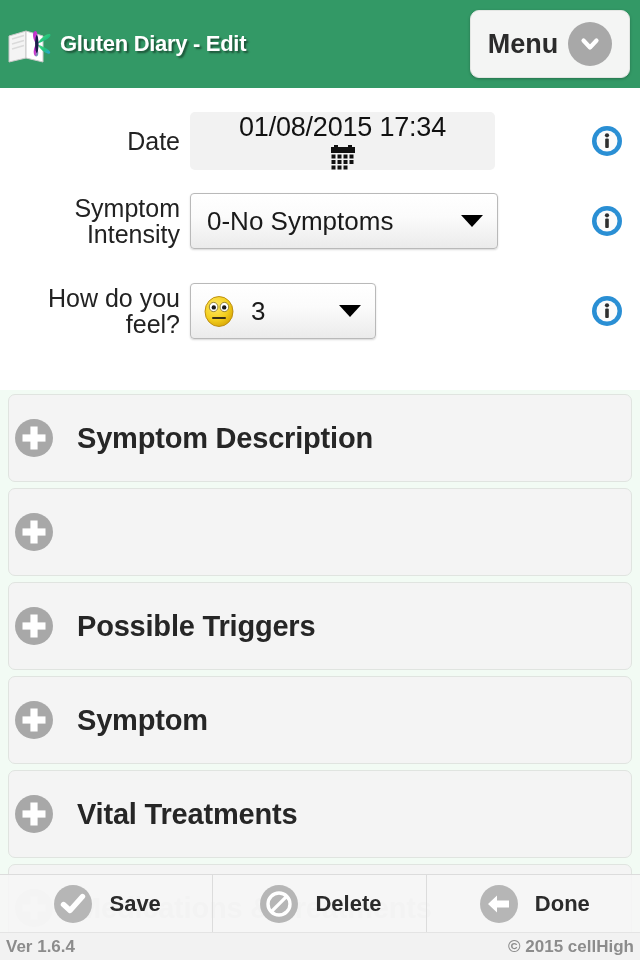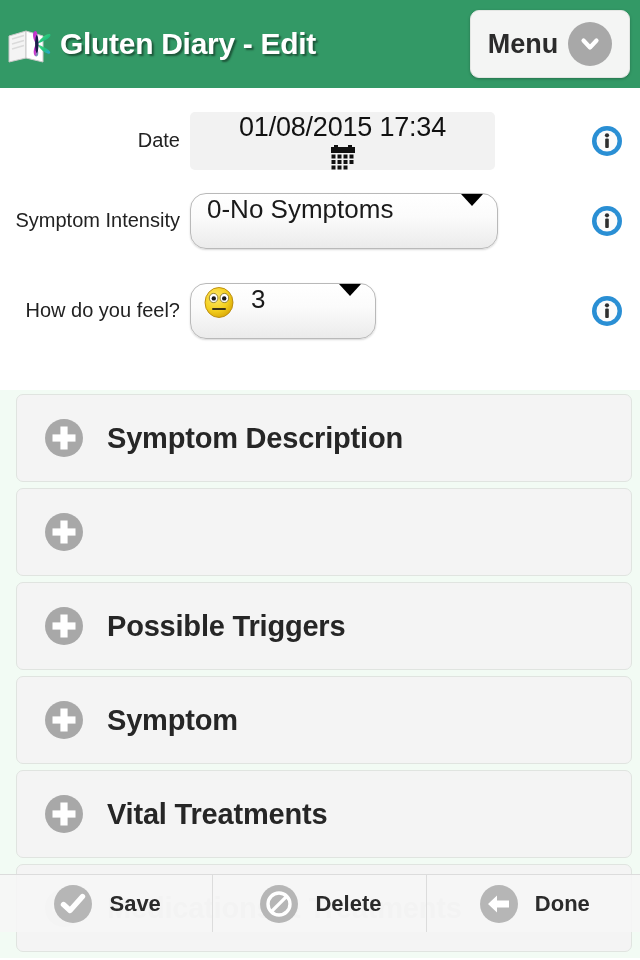--- a/index.html
+++ b/index.html
@@ -43,21 +43,21 @@
     height: 52px;
     position: relative;
     flex: 0 0 auto;
     margin-right: 2px;
   }
   .logo svg { display: block; }
 
   .app-title {
     flex: 1 1 auto;
     color: #ffffff;
-    font-size: 30px;
+    font-size: 22px;
     font-weight: bold;
     letter-spacing: -0.3px;
     text-shadow: 2px 2px 2px rgba(0,0,0,0.45);
     white-space: nowrap;
     margin-left: -4px;
   }
 
   .menu-button {
     flex: 0 0 auto;
     width: 160px;
@@ -102,21 +102,21 @@
     padding: 0 14px 0 0;
     box-sizing: border-box;
     width: 640px;
   }
   .field-label {
     width: 190px;
     flex: 0 0 190px;
     text-align: right;
     padding-right: 10px;
     box-sizing: border-box;
-    font-size: 20px;
+    font-size: 25px;
     color: #222222;
     line-height: 1.06;
   }
   .field-control {
     flex: 1 1 auto;
     display: flex;
     align-items: center;
   }
   .info-icon {
     flex: 0 0 auto;
@@ -148,25 +148,25 @@
   .cal-icon { flex: 0 0 auto; width: 28px; height: 28px; }
   .cal-icon svg { display: block; }
 
   
   .row-intensity { height: 78px; margin-top: 4px; }
   .row-feel { height: 78px; margin-top: 12px; }
 
   .select-box {
     height: 56px;
     border: 1px solid #b9b9b9;
-    border-radius: 16px;
+    border-radius: 4px;
     background: linear-gradient(to bottom, #ffffff 0%, #fbfbfb 42%, #ebebeb 100%);
     box-shadow: 0 1px 2px rgba(0,0,0,0.16);
     display: flex;
-    align-items: flex-start;
+    align-items: center;
     padding: 0 14px 0 16px;
     box-sizing: border-box;
   }
   .select-intensity { width: 308px; }
   .select-feel { width: 186px; padding-left: 10px; }
 
   .select-text {
     font-size: 26px;
     color: #1a1a1a;
     white-space: nowrap;
@@ -187,28 +187,28 @@
 
   
   .sections {
     position: absolute;
     top: 390px; left: 0;
     width: 640px;
     background: #f2fbf4;
     padding: 4px 0 0 0;
   }
   .section-row {
-    margin: 0 8px 6px 16px;
+    margin: 0 8px 6px 8px;
     height: 88px;
     background: #f4f4f4;
     border: 1px solid #e0e4e0;
     border-radius: 7px;
     display: flex;
     align-items: center;
-    padding-left: 26px;
+    padding-left: 4px;
     box-sizing: border-box;
   }
   .plus-circle {
     width: 42px; height: 42px;
     flex: 0 0 auto;
     margin-right: 22px;
   }
   .plus-circle svg { display: block; }
   .section-label {
     font-size: 29px;
@@ -510,14 +510,18 @@
         <svg width="44" height="44" viewBox="0 0 44 44">
           <circle cx="22" cy="22" r="19" fill="#b6b6b6"></circle>
           <path d="M11 22 L20 13.5 L20 18.5 L32 18.5 L32 25.5 L20 25.5 L20 30.5 Z" fill="#ffffff"></path>
         </svg>
       </span>
       <span class="tool-label">Done</span>
     </div>
 
   </div>
 
+  <div class="footer">
+    <span class="footer-text">Ver 1.6.4</span>
+    <span class="footer-text">© 2015 cellHigh</span>
+  </div>
 
 </div>
 
 </body></html>

